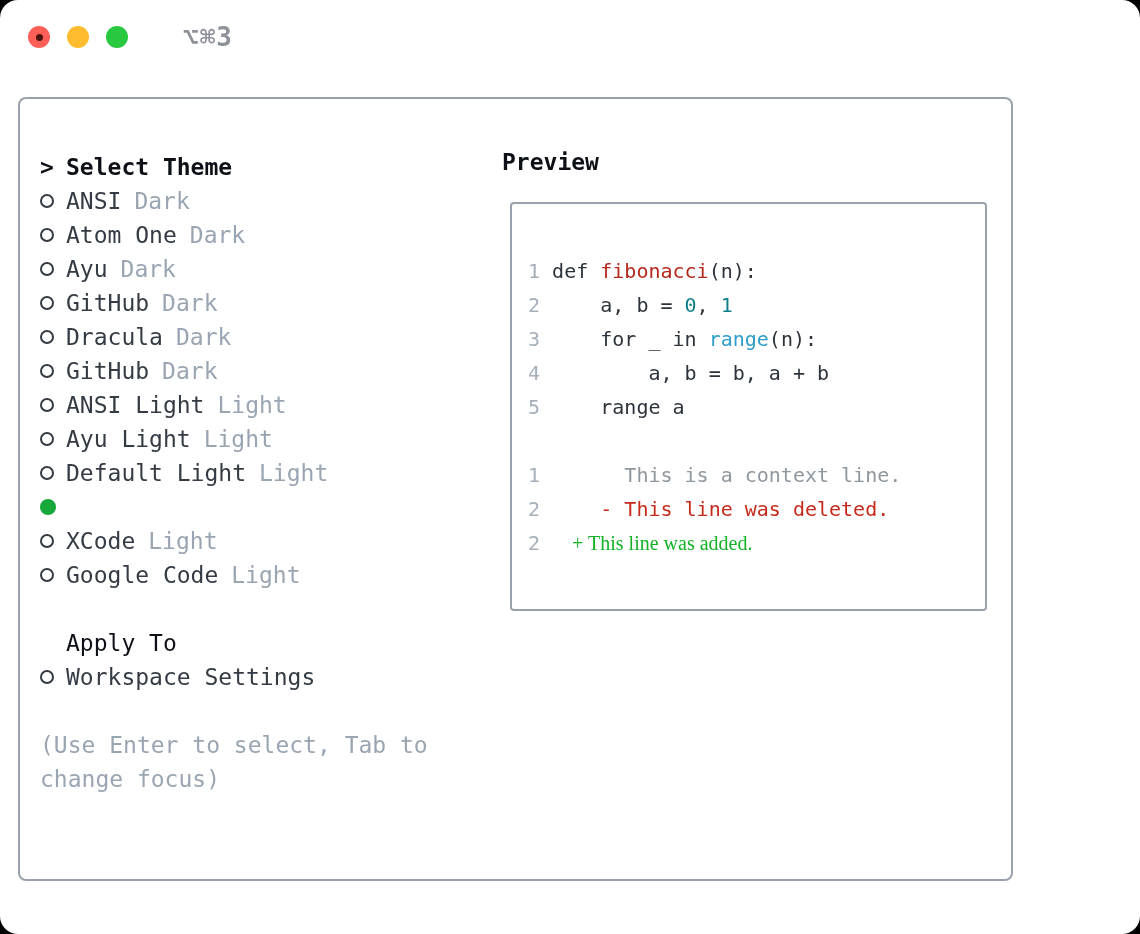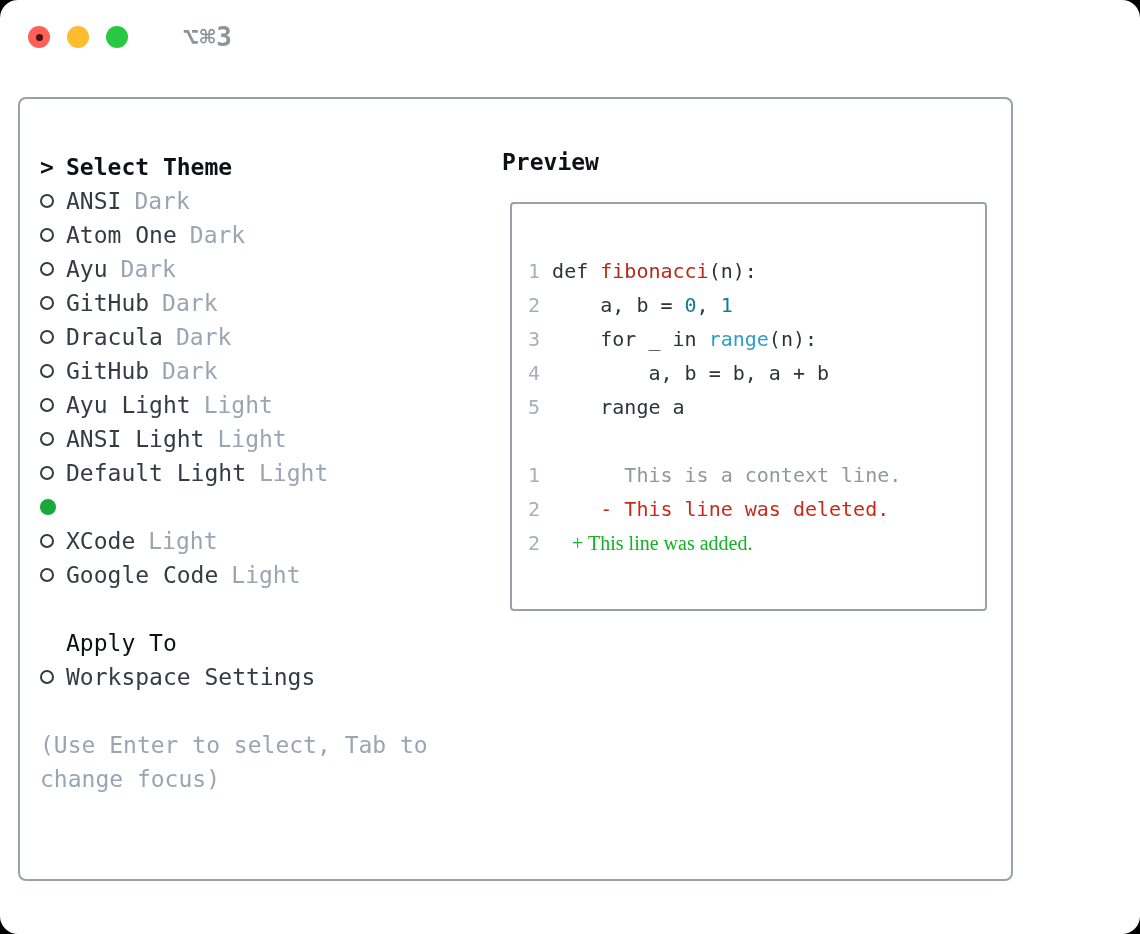--- a/index.html
+++ b/index.html
@@ -98,27 +98,27 @@
           <div class="row">
             <span class="marker">
               <span class="dot"></span>
             </span>
             <span><span class="t-name">GitHub</span><span class="t-variant">Dark</span></span>
           </div>
           <div class="row">
             <span class="marker">
               <span class="dot"></span>
             </span>
-            <span><span class="t-name">Ayu Light</span><span class="t-variant">Light</span></span>
+            <span><span class="t-name">ANSI Light</span><span class="t-variant">Light</span></span>
           </div>
           <div class="row">
             <span class="marker">
               <span class="dot"></span>
             </span>
-            <span><span class="t-name">ANSI Light</span><span class="t-variant">Light</span></span>
+            <span><span class="t-name">Ayu Light</span><span class="t-variant">Light</span></span>
           </div>
           <div class="row">
             <span class="marker">
               <span class="dot"></span>
             </span>
             <span><span class="t-name">Default Light</span><span class="t-variant">Light</span></span>
           </div>
           <div class="row selected">
             <span class="marker">
               <span class="dot"></span>

